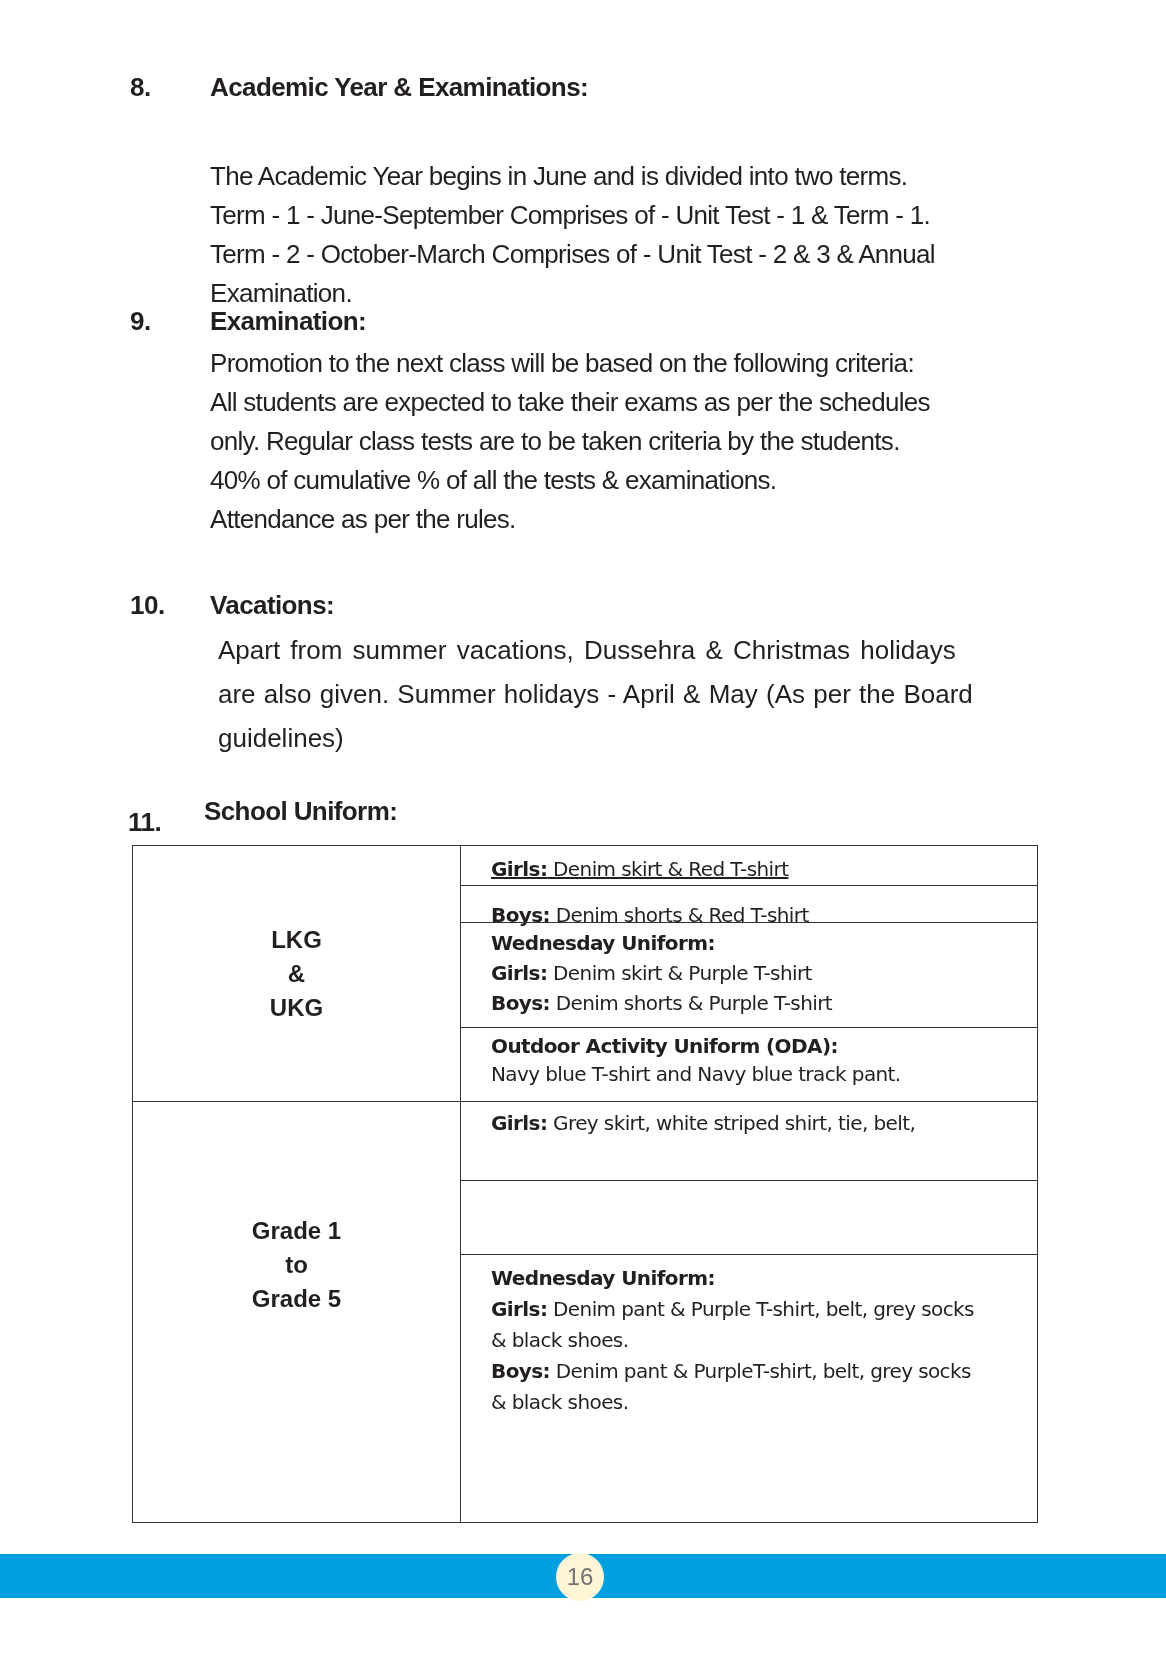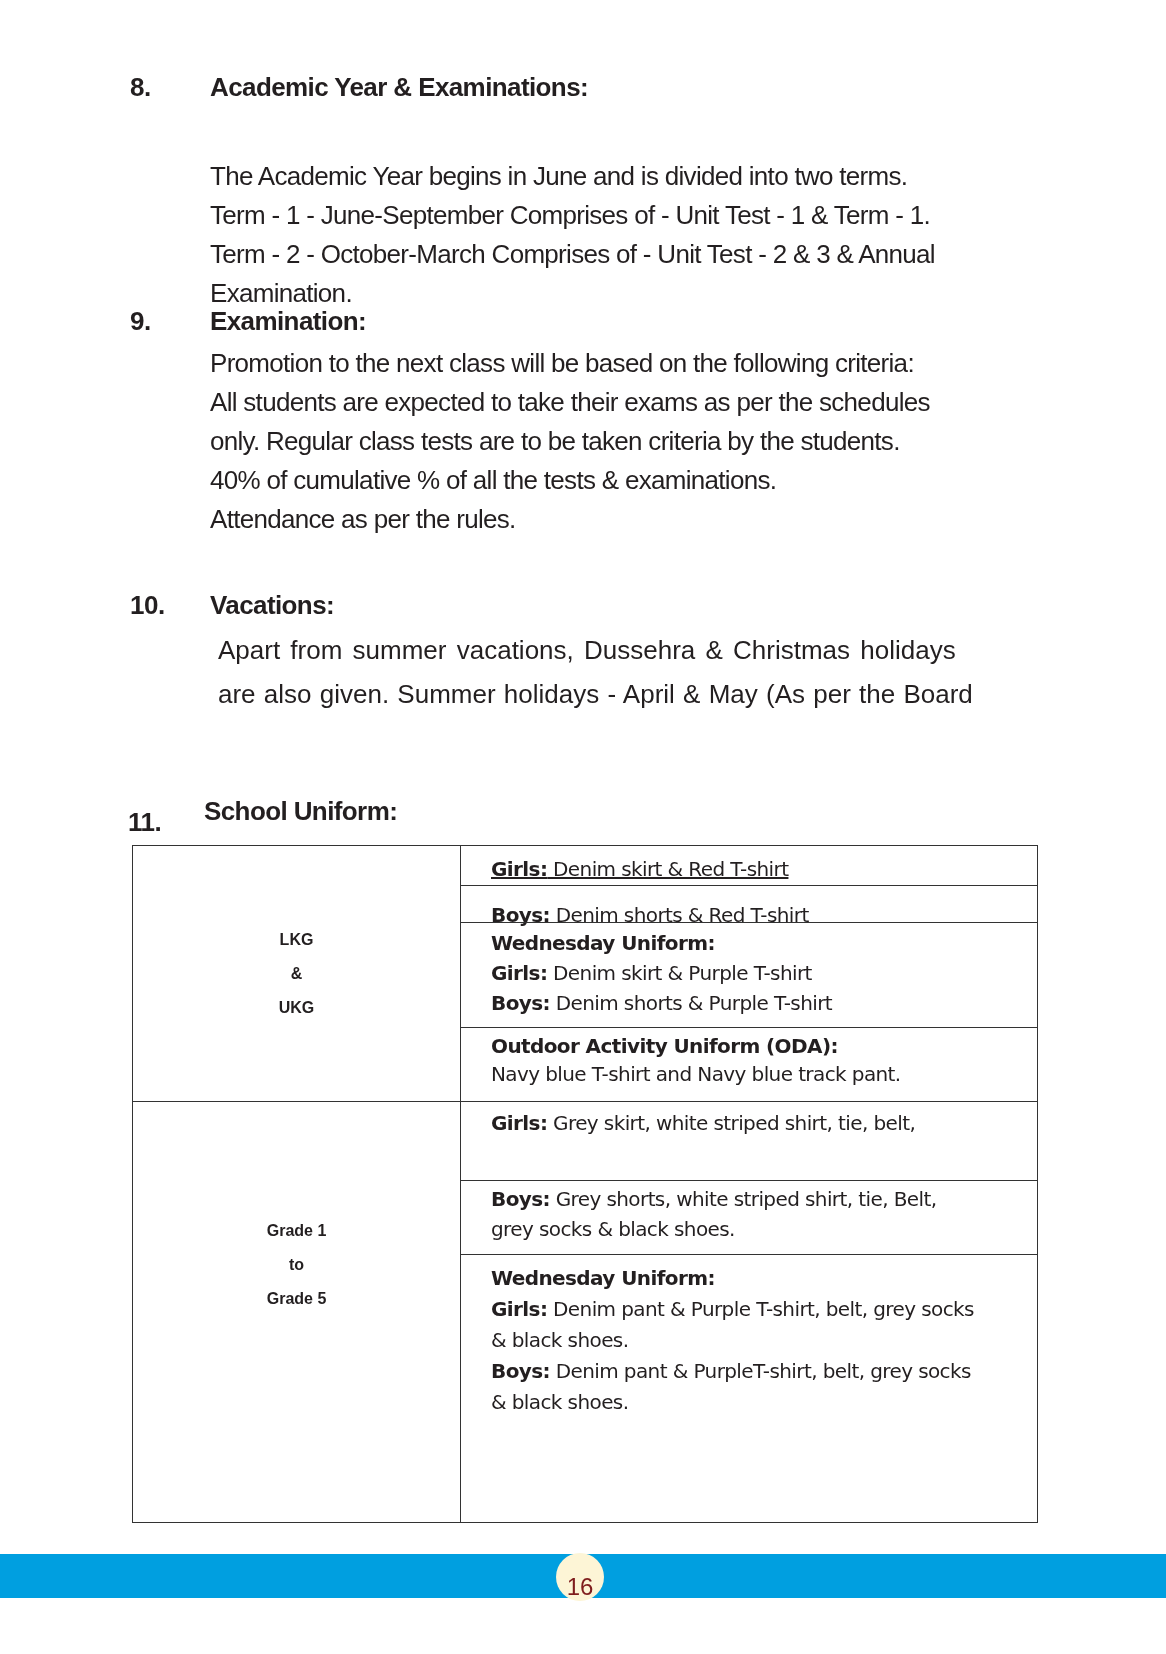--- a/index.html
+++ b/index.html
@@ -17,37 +17,37 @@
 
   
   .uniform-table {
     position: absolute; left: 132px; top: 845px; width: 906px; height: 678px;
     border: 1.5px solid #333; box-sizing: border-box;
   }
   .grp { position: absolute; left: 0; width: 100%; box-sizing: border-box; }
   .grp-label {
     position: absolute; left: 0; top: 0; width: 327px; height: 100%;
     display: flex; align-items: center; justify-content: center; flex-direction: column;
-    font-weight: bold; font-size: 16px; text-align: center; line-height: 34px;
+    font-weight: bold; font-size: 24px; text-align: center; line-height: 34px;
   }
   .grp-cells { position: absolute; left: 327px; top: 0; right: 0; height: 100%; border-left: 1.5px solid #333; }
   .cell {
     position: absolute; left: 0; right: 0; box-sizing: border-box; padding-left: 30px;
     font-size: 20px; font-family: "DejaVu Sans", sans-serif; letter-spacing: -0.6px;
   }
   .cell .ln { line-height: 30px; white-space: nowrap; }
   .cell b { font-weight: bold; }
   .hline { position: absolute; left: 0; right: 0; height: 0; border-top: 1.5px solid #333; }
 
   
   .footer-bar { position: absolute; left: 0; top: 1554px; width: 1166px; height: 44px; background: #009fe0; }
   .page-badge {
     position: absolute; left: 556px; top: 1553px; width: 48px; height: 48px; border-radius: 50%;
-    background: #fdf5d6; display: flex; align-items: flex-end; justify-content: center;
-    font-size: 24px; color: #7f1d1d;
+    background: #fdf5d6; display: flex; align-items: center; justify-content: center;
+    font-size: 24px; color: #737373;
   }
 </style>
 </head>
 <body>
 
 <div class="section" style="top:72px;">
   <div class="num" style="top:0;">8.</div>
   <div class="heading" style="top:0;">Academic Year &amp; Examinations:</div>
   <div class="body-lines" style="top:50px;margin-top:35px;">
     <div>The Academic Year begins in June and is divided into two terms.</div>
@@ -68,20 +68,21 @@
     <div>Attendance as per the rules.</div>
   </div>
 </div>
 
 <div class="section" style="top:590px;">
   <div class="num" style="top:0;">10.</div>
   <div class="heading" style="top:0;">Vacations:</div>
   <div class="vac-lines" style="top:38px;">
     <div style="word-spacing:3px;">Apart from summer vacations, Dussehra  &amp; Christmas holidays</div>
     <div style="word-spacing:1px;">are also given. Summer holidays - April &amp; May (As per the Board</div>
+    <div>guidelines)</div>
   </div>
 </div>
 
 <div class="section" style="top:796px;">
   <div class="num" style="top:11px; left:128px;">11.</div>
   <div class="heading" style="top:0; left:204px;">School Uniform:</div>
 </div>
 
 <div class="uniform-table">
 
@@ -119,24 +120,20 @@
     <div class="grp-label" style="align-items:center; justify-content:flex-start; padding-top:112px; box-sizing:border-box;">
       <div>Grade 1</div>
       <div>to</div>
       <div>Grade 5</div>
     </div>
     <div class="grp-cells">
       <div class="cell" style="top:6px;">
         <div class="ln"><b>Girls:</b><span> Grey skirt, white striped shirt, tie, belt,</span></div>
       </div>
       <div class="hline" style="top:78px;"></div>
-      <div class="cell" style="top:82px;">
-        <div class="ln"><b>Boys:</b><span> Grey shorts, white striped shirt, tie, Belt,</span></div>
-        <div class="ln"><span>grey socks &amp; black shoes.</span></div>
-      </div>
       <div class="hline" style="top:152px;"></div>
       <div class="cell" style="top:160px;">
         <div class="ln" style="line-height:32px;"><b>Wednesday Uniform:</b></div>
         <div class="ln" style="line-height:31px;"><b>Girls:</b><span> Denim pant &amp; Purple T-shirt, belt, grey socks</span></div>
         <div class="ln" style="line-height:31px;"><span>&amp; black shoes.</span></div>
         <div class="ln" style="line-height:31px;"><b>Boys:</b><span> Denim pant &amp; PurpleT-shirt, belt, grey socks</span></div>
         <div class="ln" style="line-height:31px;"><span>&amp; black shoes.</span></div>
       </div>
     </div>
   </div>

